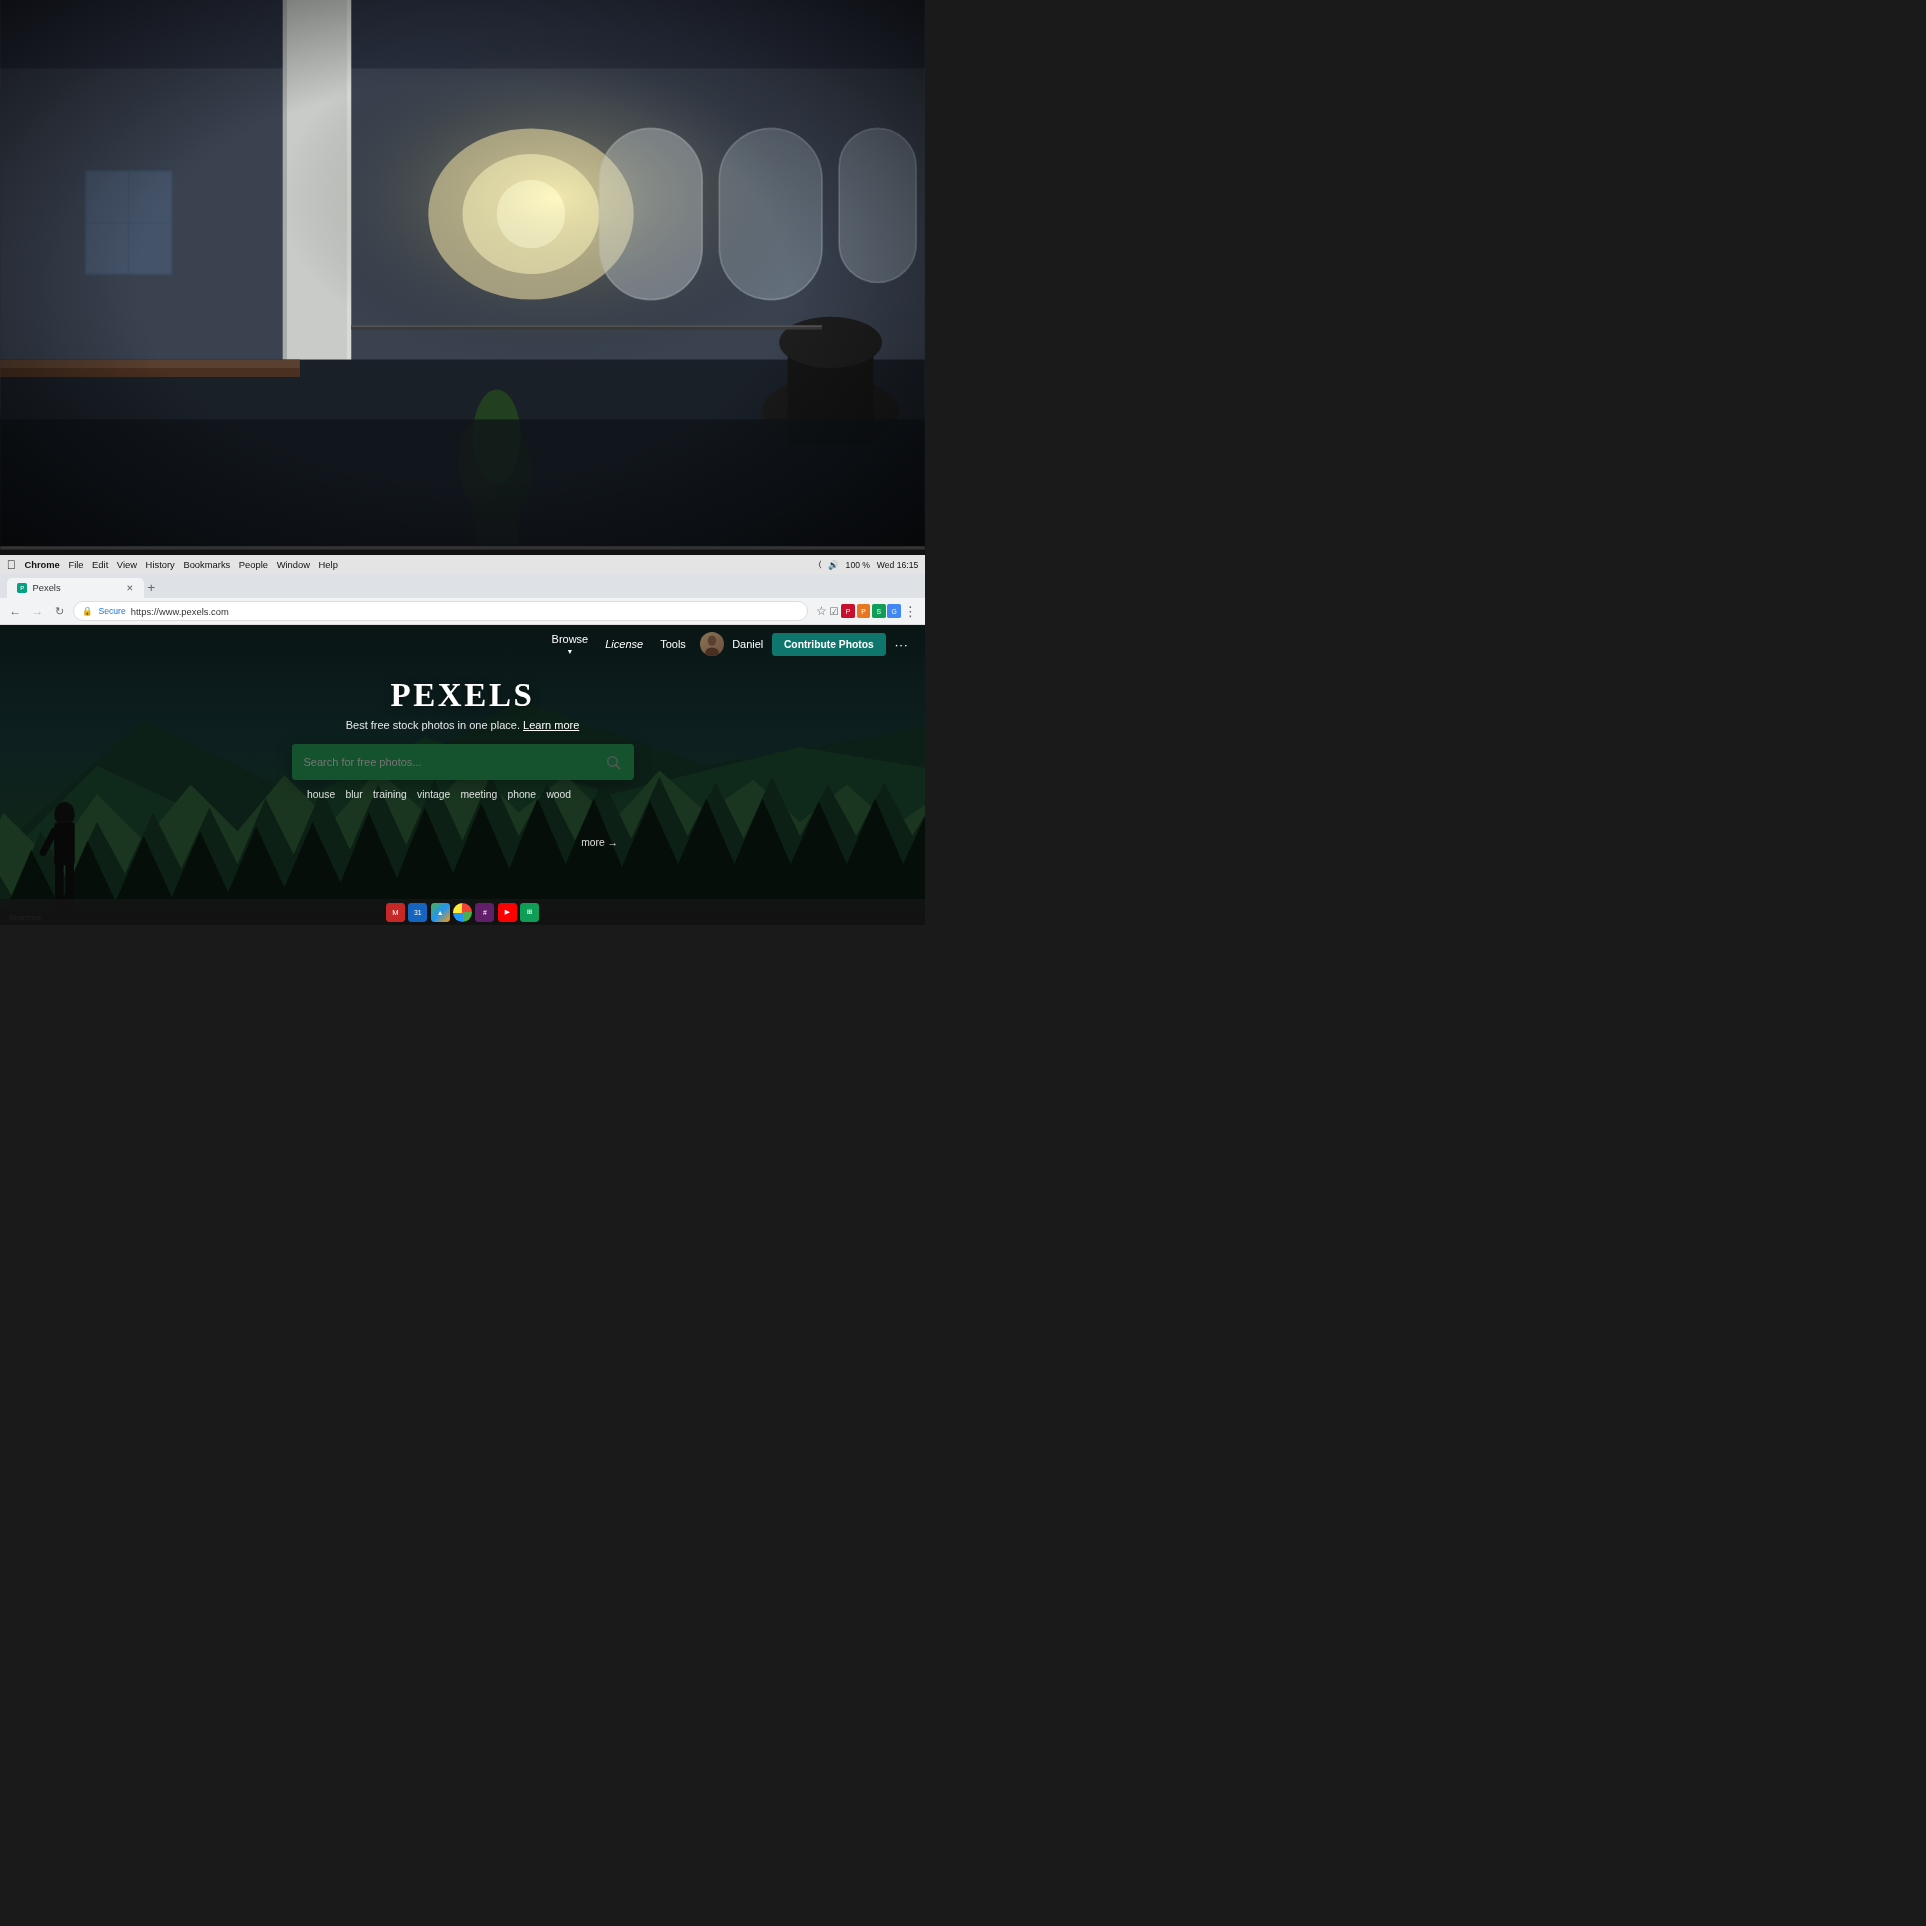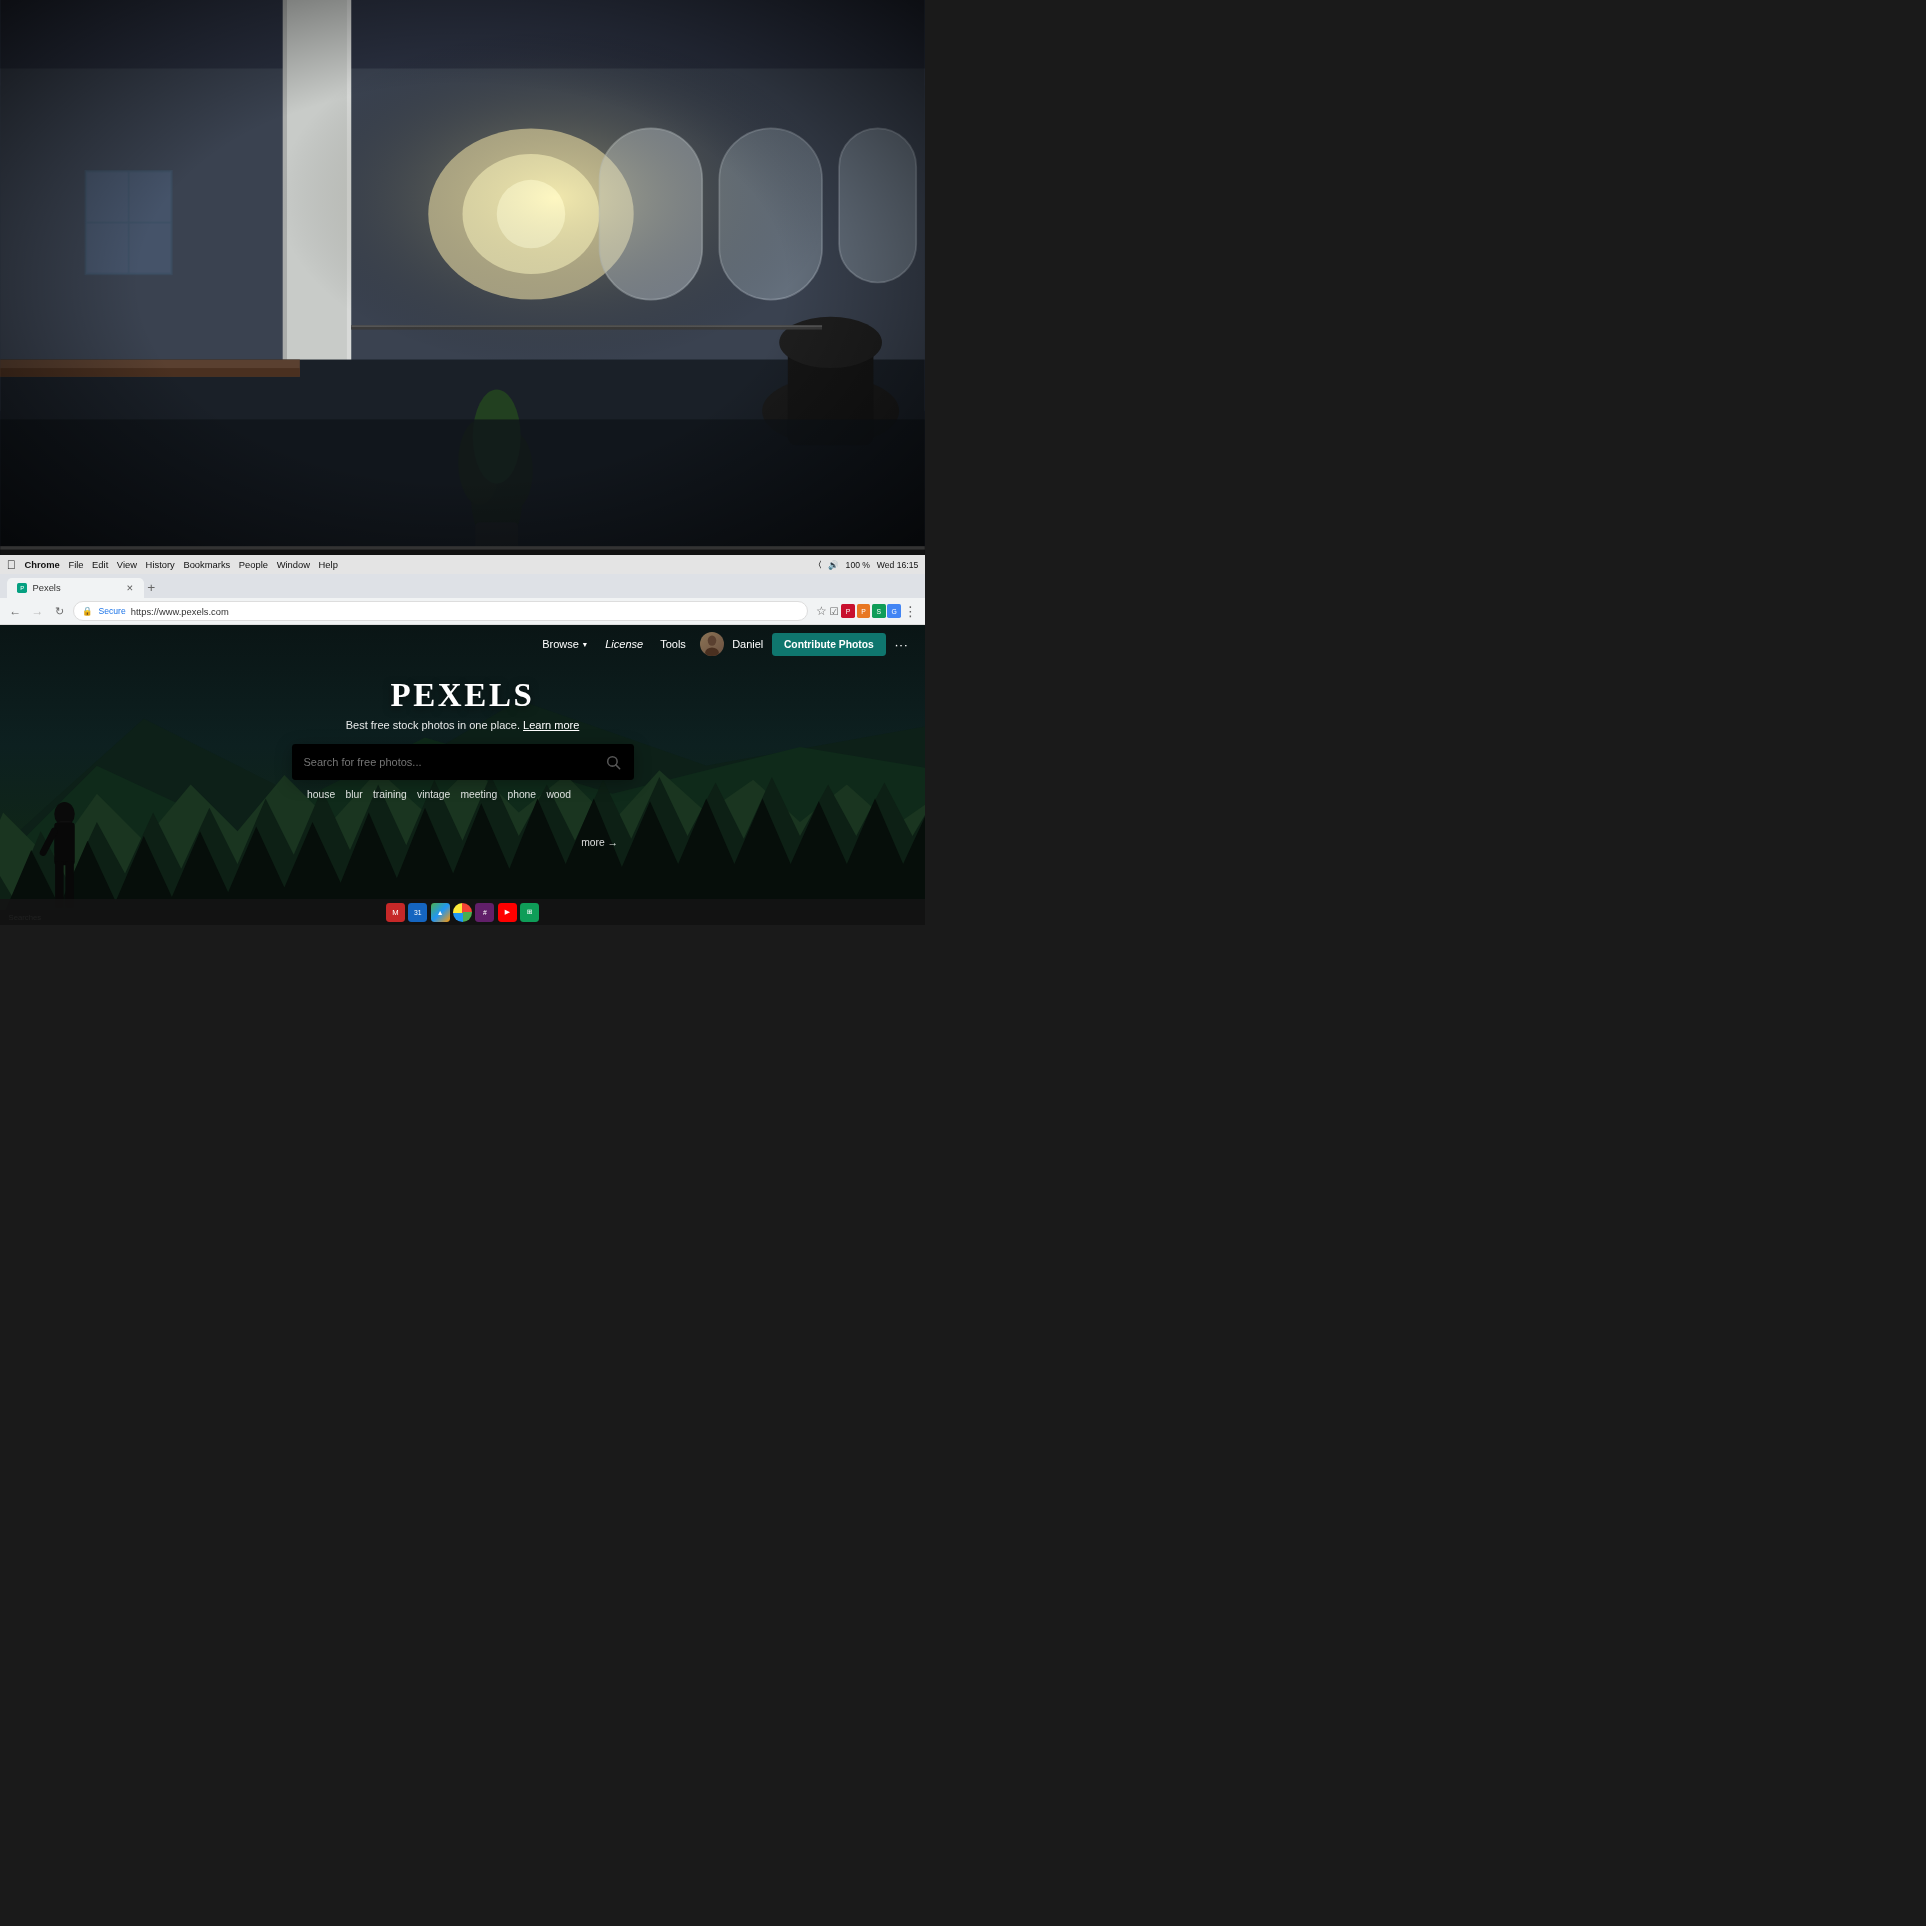--- a/index.html
+++ b/index.html
@@ -192,21 +192,21 @@
       <rect x="33" y="30" width="24" height="50" rx="4" fill="#080808"></rect>
 
       <rect x="34" y="75" width="10" height="55" rx="3" fill="#080808"></rect>
       <rect x="46" y="75" width="10" height="55" rx="3" fill="#080808"></rect>
 
       <line x1="33" y1="40" x2="20" y2="65" stroke="#080808" stroke-width="8" stroke-linecap="round"></line>
     </svg>
 
     <div style="position:relative;z-index:10;width:100%;height:38px;display:flex;align-items:center;padding:0 17px;background:transparent;">
       <div style="display:flex;gap:17px;margin-left:auto;align-items:center;">
-        <span style="color:white;font-size:11px;cursor:pointer;display:flex;align-items:center;gap:2.6px;">
+        <span style="color:white;font-size:11px;cursor:pointer;display:flex;align-items:center;gap:2.6px;flex-direction:column;">
           <span>Browse</span>
           <span style="font-size:6.8px;">▼</span>
         </span>
         <span style="color:white;font-size:11px;cursor:pointer;font-style:italic;">License</span>
         <span style="color:white;font-size:11px;cursor:pointer;">Tools</span>
       </div>
       <div style="display:flex;align-items:center;gap:8.6px;margin-left:13.7px;">
         <div style="width:24px;height:24px;border-radius:50%;background:linear-gradient(135deg,#8b7355,#6a5040);display:flex;align-items:center;justify-content:center;overflow:hidden;cursor:pointer;">
           <svg width="24" height="24" viewBox="0 0 28 28">
             <ellipse cx="14" cy="10" rx="5" ry="6" fill="#5a4030"></ellipse>
@@ -220,21 +220,21 @@
     </div>
 
     <div style="position:relative;z-index:10;text-align:center;margin-top:13.7px;display:flex;flex-direction:column;align-items:center;">
       <h1 style="font-size:33px;font-weight:900;color:white;letter-spacing:2.6px;font-family:Georgia,serif;text-shadow:0 1.7px 8.6px rgba(0,0,0,0.5);">PEXELS</h1>
 
       <p style="font-size:11px;color:rgba(255,255,255,0.9);margin-top:5.1px;">
         <span>Best free stock photos in one place.</span>
         <a style="color:white;text-decoration:underline;cursor:pointer;">Learn more</a>
       </p>
 
-      <div style="width:342px;height:36px;background:#000000;border-radius:3.4px;display:flex;align-items:center;padding:0 12px;margin-top:13.7px;gap:6.8px;box-shadow:0 3.4px 17px rgba(0,0,0,0.3);">
+      <div style="width:342px;height:36px;background:#14532d;border-radius:3.4px;display:flex;align-items:center;padding:0 12px;margin-top:13.7px;gap:6.8px;box-shadow:0 3.4px 17px rgba(0,0,0,0.3);">
         <input style="flex: 1 1 0%; border: none; outline: none; font-size: 11px; color: rgb(153, 153, 153); background: transparent;" readonly="" placeholder="Search for free photos...">
         <button style="background:transparent;border:none;cursor:pointer;color:#555;font-size:13px;display:flex;align-items:center;">
           <svg width="15.4" height="15.4" viewBox="0 0 18 18" fill="none">
             <circle cx="7.5" cy="7.5" r="5.5" stroke="#555" stroke-width="1.8"></circle>
             <line x1="11.5" y1="11.5" x2="16" y2="16" stroke="#555" stroke-width="1.8" stroke-linecap="round"></line>
           </svg>
         </button>
       </div>
 
       <div style="display:flex;gap:10.3px;margin-top:8.6px;flex-wrap:wrap;justify-content:flex-start;">

